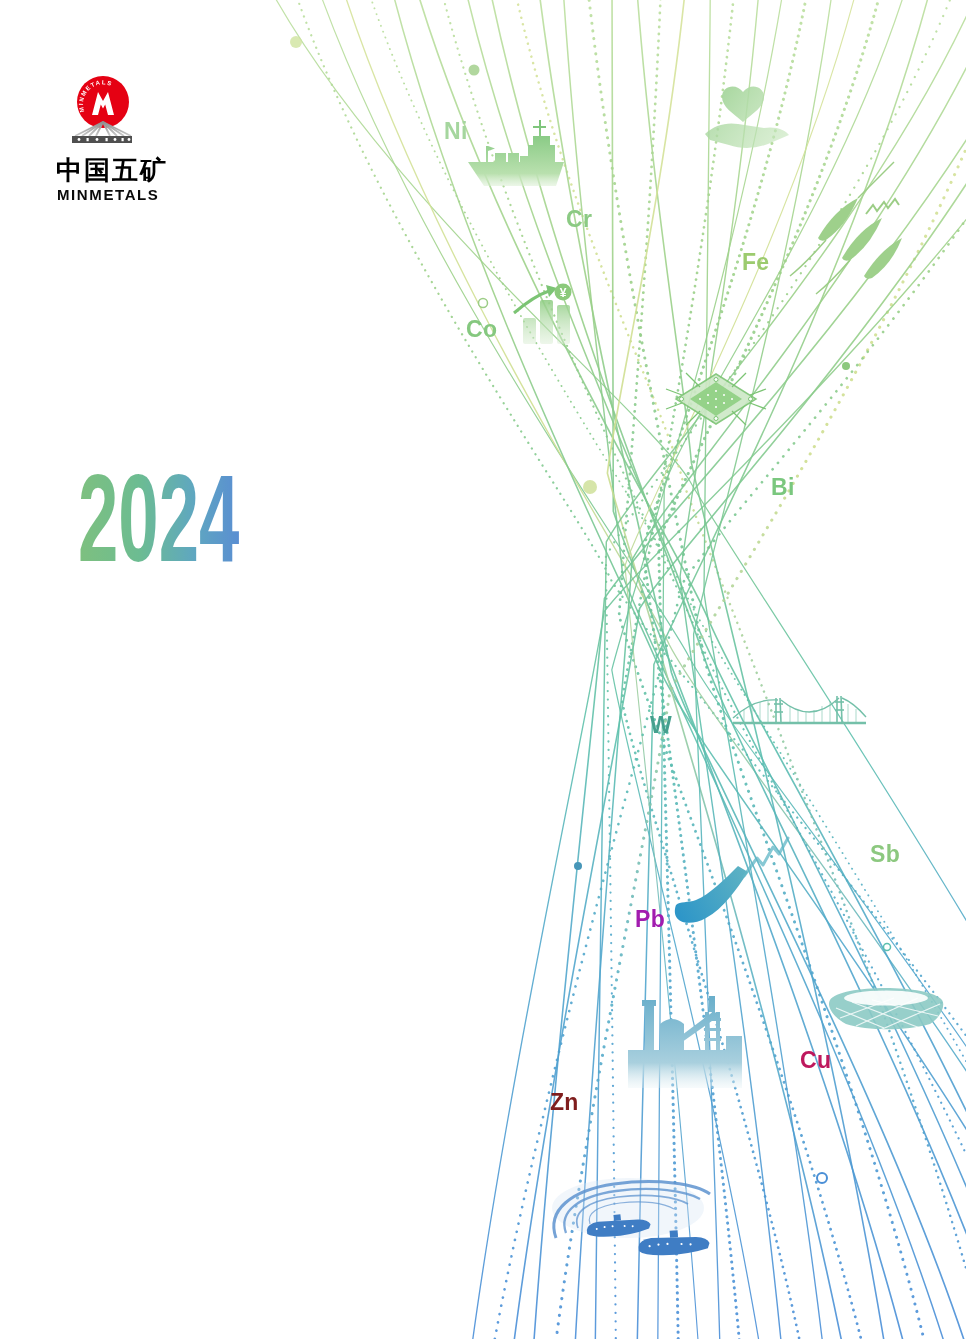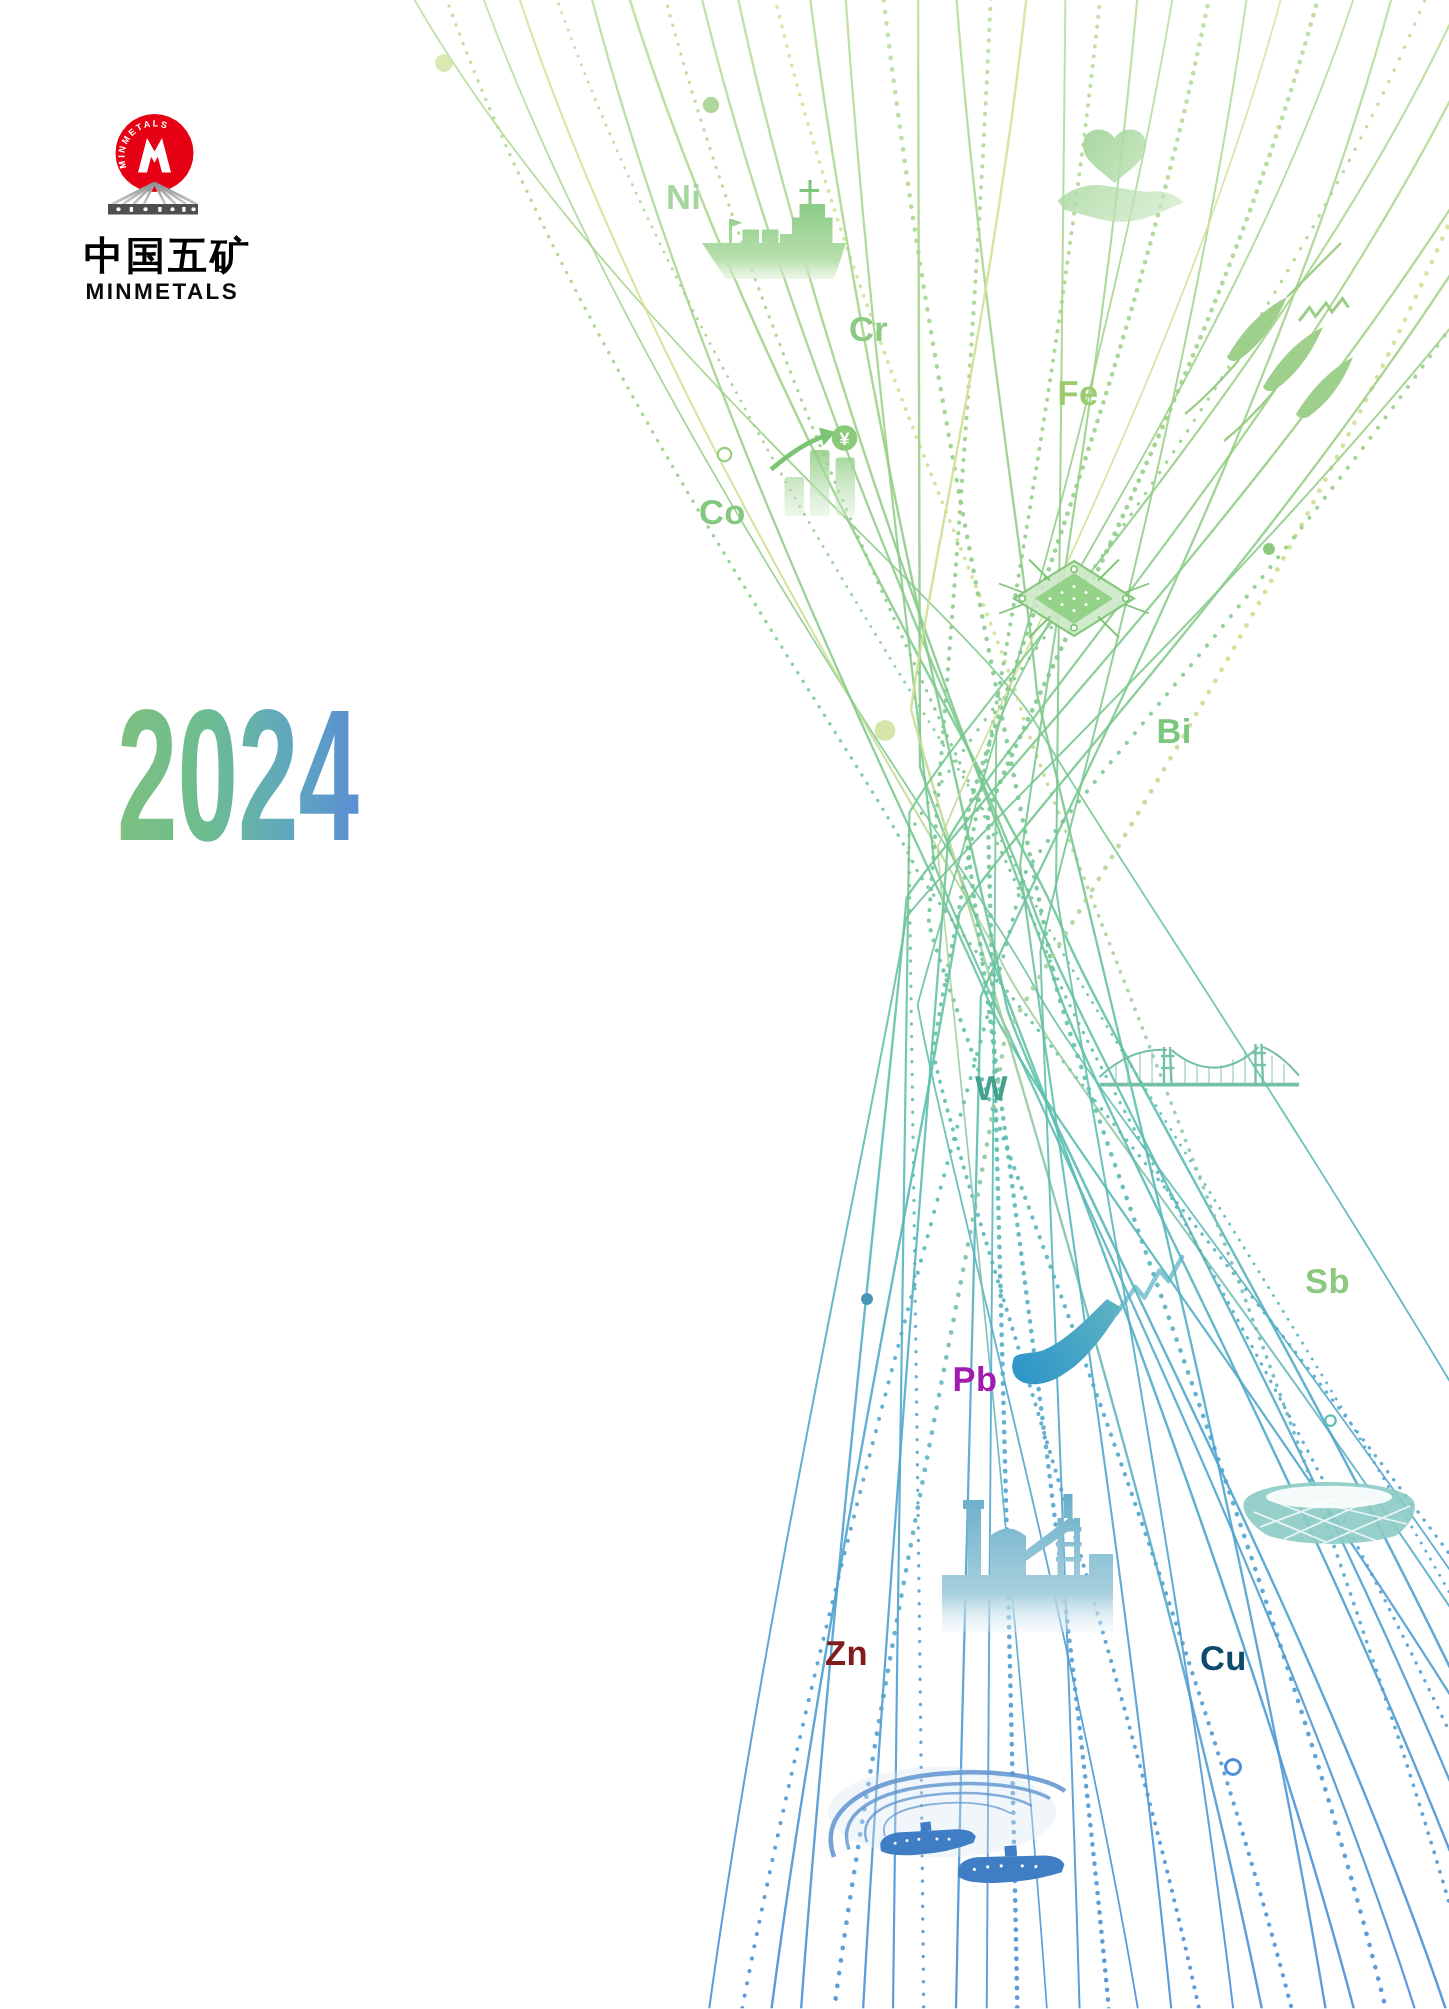--- a/index.html
+++ b/index.html
@@ -14,21 +14,21 @@
   
   .year{position:absolute;left:78px;top:455px;font-size:125px;line-height:1;font-weight:700;
         transform:scaleX(0.58);transform-origin:0 0;
         background:linear-gradient(90deg,#7ec07f 0%,#6cbc92 38%,#5fa7c0 72%,#5a8ed2 100%);
         -webkit-background-clip:text;background-clip:text;color:transparent;}
   .report-title{position:absolute;left:79px;top:570px;font-size:41px;font-weight:700;
         color:#3d3d3d;letter-spacing:3px;}
   
   .elem{position:absolute;font-size:23px;font-weight:700;letter-spacing:0.3px;}
   .el-ni{left:444px;top:118px}.el-cr{left:566px;top:206px}.el-fe{left:705px;top:249px}
-  .el-co{left:466px;top:328px}.el-bi{left:771px;top:446px}.el-w{left:650px;top:712px}
+  .el-co{left:466px;top:316px}.el-bi{left:771px;top:446px}.el-w{left:650px;top:712px}
   .el-sb{left:826px;top:841px}.el-pb{left:635px;top:906px}.el-cu{left:800px;top:1047px}
   .el-zn{left:550px;top:1089px}
 </style>
 </head>
 <body>
 
 <div class="page">
 
   <svg class="artwork" width="966" height="1339" viewBox="0 0 966 1339">
     <defs>
@@ -327,21 +327,21 @@
       <rect x="52.5" y="64" width="2.2" height="3.2"></rect>
     </g>
   </svg>
   <div class="logo-cn">中国五矿</div>
   <div class="logo-en">MINMETALS</div>
 
   <div class="year">2024</div>
 
   <span class="elem el-ni" style="color: rgb(165, 214, 158);">Ni</span>
   <span class="elem el-cr" style="color: rgb(139, 202, 131); text-align: right;">Cr</span>
-  <span class="elem el-fe" style="color: rgb(156, 203, 110);">Fe</span>
+  <span class="elem el-fe" style="color: rgb(156, 203, 110); margin-left: 37px;">Fe</span>
   <span class="elem el-co" style="color: rgb(133, 200, 127);">Co</span>
   <span class="elem el-bi" style="color: rgb(122, 199, 126); margin-top: 28px;">Bi</span>
   <span class="elem el-w" style="color: rgb(69, 160, 142);">W</span>
   <span class="elem el-sb" style="color: rgb(140, 200, 127); padding-left: 44px;">Sb</span>
   <span class="elem el-pb" style="color: #a21caf;">Pb</span>
-  <span class="elem el-cu" style="color: #0c4a6e; margin-top: 45px;">Cu</span>
+  <span class="elem el-cu" style="color: #be185d;">Cu</span>
   <span class="elem el-zn" style="color: #7f1d1d;">Zn</span>
 </div>
 
 </body></html>

